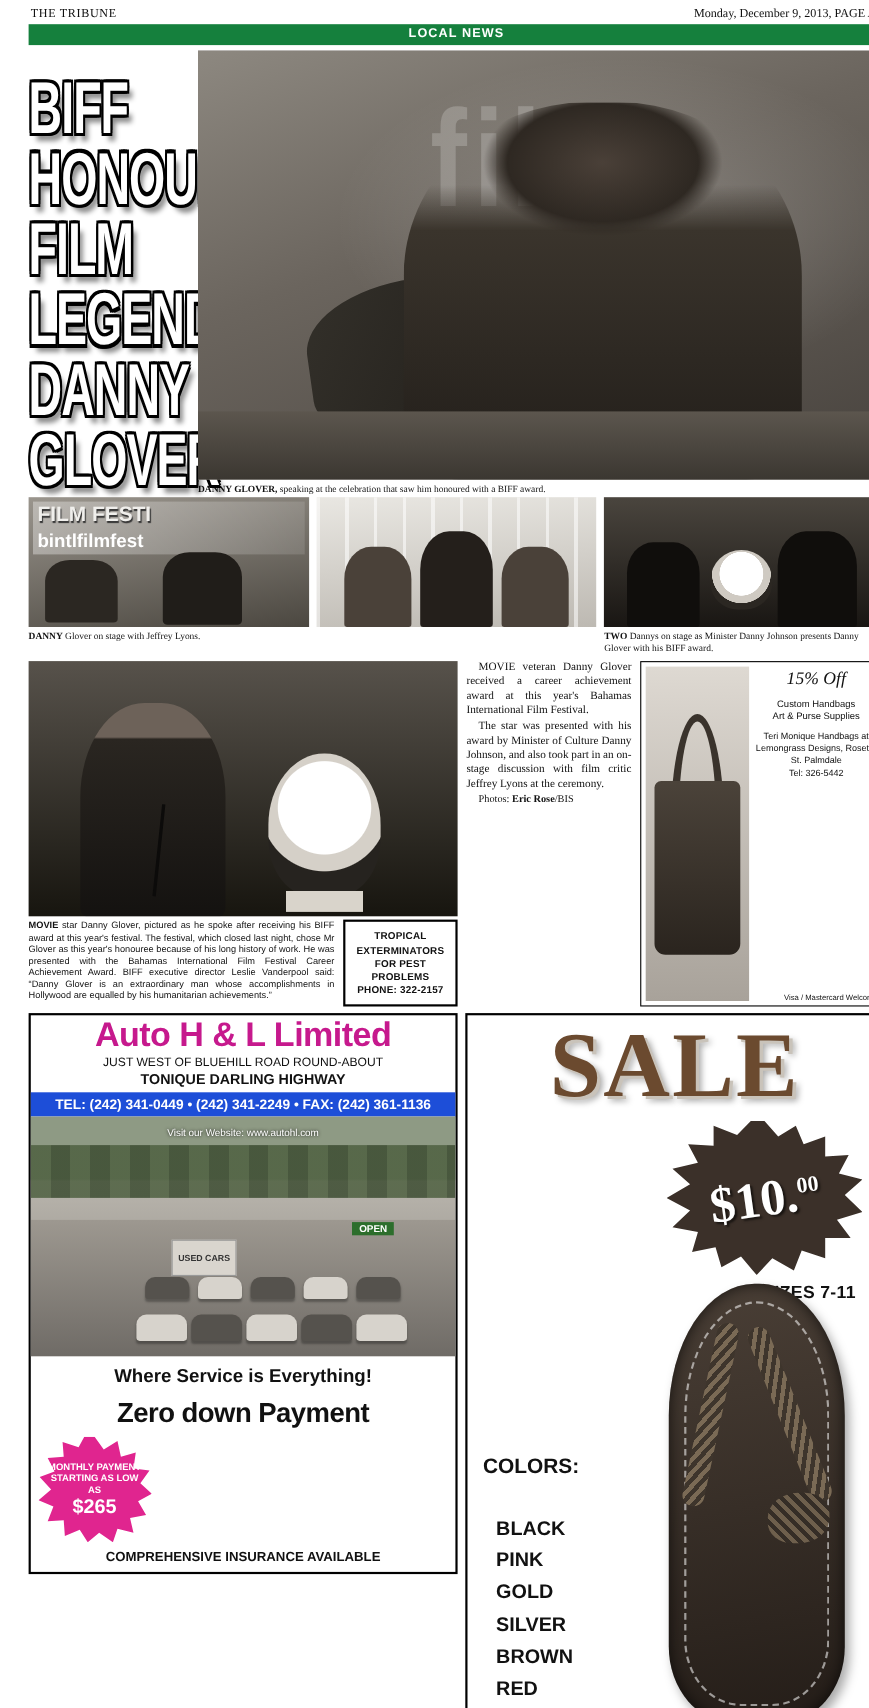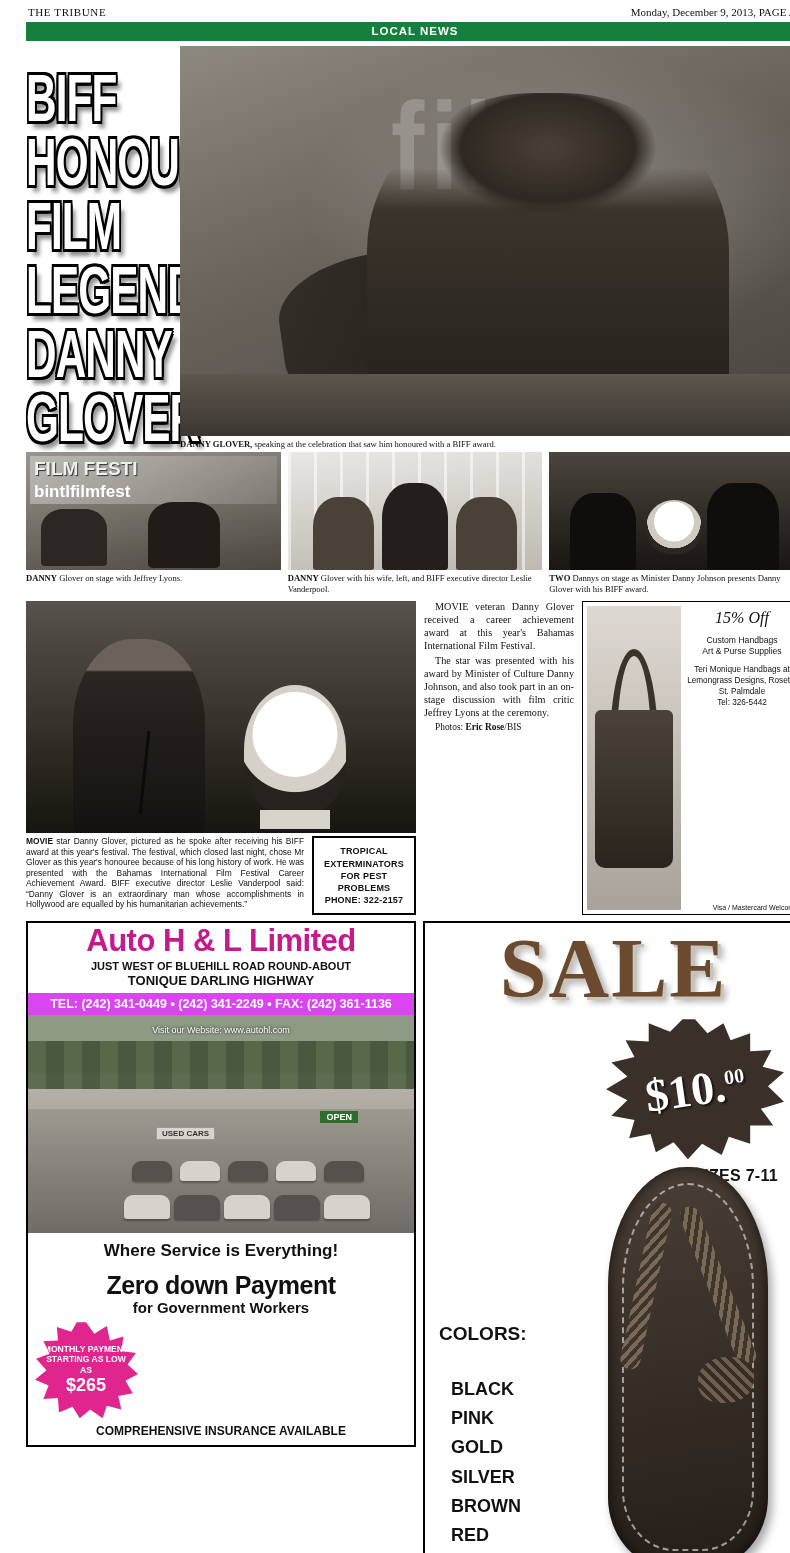--- a/index.html
+++ b/index.html
@@ -191,24 +191,24 @@
   .lower { display: flex; gap: 7px; margin-top: 6px; }
   .lower-left { width: 390px; flex: 0 0 390px; }
   .lower-right { flex: 1 1 auto; }
 
   
   .auto-ad { border: 2px solid #000; }
   .auto-title {
     text-align: center; font-weight: bold; font-size: 31px; color: #c6198d;
     padding: 0 0 1px; letter-spacing: -.5px;
   }
-  .auto-sub { text-align:center; font-weight:bold; font-size: 11px; padding-bottom: 1px;}
+  .auto-sub { text-align:center; font-weight:normal; font-size: 11px; padding-bottom: 1px;}
   .auto-sub2 { text-align:center; font-weight:bold; font-size: 13px; padding-bottom: 5px;}
   .auto-tel {
-    background:#d946ef; color:#fff; text-align:center; font-weight:bold;
+    background:#1d4ed8; color:#fff; text-align:center; font-weight:bold;
     font-size: 12.5px; padding: 4px 0;
   }
   .auto-photo { position: relative; height: 218px; overflow: hidden;
     background: linear-gradient(180deg,#8e9a84 0 26%, #b9b5ad 27%, #8a8680 100%); }
   .auto-photo .site { position:absolute; left:0; right:0; top:10px; text-align:center;
     color:#fff; font-size:9px; text-shadow: 0 0 3px #000; }
   .auto-photo .trees { position:absolute; left:0; right:0; top:26px; height:48px;
     background: repeating-linear-gradient(90deg,#4e6040 0 18px,#3c4c31 18px 36px); opacity:.85;}
   .auto-photo .lot { position:absolute; left:0; right:0; bottom:0; height:124px;
     background: linear-gradient(180deg,#9d9890,#6f6b66); }
@@ -220,21 +220,21 @@
   .auto-photo .car2 { bottom: 52px; width: 40px; height: 20px; }
   .badge-pink {
     position:absolute; left:2px; top:84px; width: 74px; height: 74px;
     background:#e0258f; color:#fff; border-radius:50%;
     display:flex; align-items:center; justify-content:center; text-align:center;
     font-weight:bold; font-size:10px; line-height:1.2; padding: 4px;
   }
   .auto-photo .openflag { position:absolute; right:56px; top:96px; background:#2c6e2c; color:#fff;
     font-size:9px; font-weight:bold; padding:1px 6px; }
   .auto-photo .usedcars { position:absolute; left:128px; top:112px; background:#d9d5ce; color:#333;
-    font-size:8px; font-weight:bold; padding:1px 5px; border:1px solid #999;}
+    font-size:8px; font-weight:bold; padding:11px 5px; border:1px solid #999;}
 
   .zero { text-align:center; padding: 6px 4px 2px; }
   .zero .z1 { font-weight:bold; font-size: 25px; letter-spacing:-.5px; }
   .zero .z2 { font-weight:bold; font-size: 15px; margin-top: -1px;}
   .models { display:flex; gap:4px; padding: 4px 6px 2px; align-items: flex-start;}
   .models .list { flex: 1 1 auto; text-align:center; font-weight:bold; font-size: 9.6px; line-height:1.55;}
   .starburst {
     width: 104px; flex: 0 0 104px; height: 96px; position: relative;
     display:flex; align-items:center; justify-content:center; text-align:center;
     color:#fff; font-weight:bold; font-size: 8.6px; line-height: 1.2;
@@ -348,23 +348,20 @@
       <div class="cap">
         <b>DANNY</b><span> Glover on stage with Jeffrey Lyons.</span>
       </div>
     </div>
     <div class="cell">
       <div class="ph ph-b">
         <div class="wall"></div>
         <div class="p p1"></div>
         <div class="p p2"></div>
         <div class="p p3"></div>
-      </div>
-      <div class="cap">
-        <b>DANNY</b><span> Glover with his wife, left, and BIFF executive director Leslie Vanderpool.</span>
       </div>
     </div>
     <div class="cell">
       <div class="ph ph-c">
         <div class="p p1"></div>
         <div class="p p2"></div>
         <div class="mask"></div>
       </div>
       <div class="cap">
         <b>TWO</b><span> Dannys on stage as Minister Danny Johnson presents Danny Glover with his BIFF award.</span>
@@ -439,21 +436,20 @@
           <div class="car car2" style="left:152px"></div>
           <div class="car car2 d" style="left:200px"></div>
           <div class="car car2" style="left:248px"></div>
           <div class="car car2 d" style="left:296px"></div>
           <div class="usedcars">USED CARS</div>
           <div class="openflag">OPEN</div>
         </div>
         <div style="text-align:center;font-weight:bold;font-size:17px;padding:8px 0 4px">Where Service is Everything!</div>
         <div class="zero">
           <div class="z1">Zero down Payment</div>
-          <div class="z2">for Government Workers</div>
         </div>
         <div class="models">
           <div class="starburst">
             <div class="bg"></div>
             <div class="inner">
               <div>MONTHLY PAYMENT</div>
               <div>STARTING AS LOW AS</div>
               <div class="big">$265</div>
             </div>
           </div>

